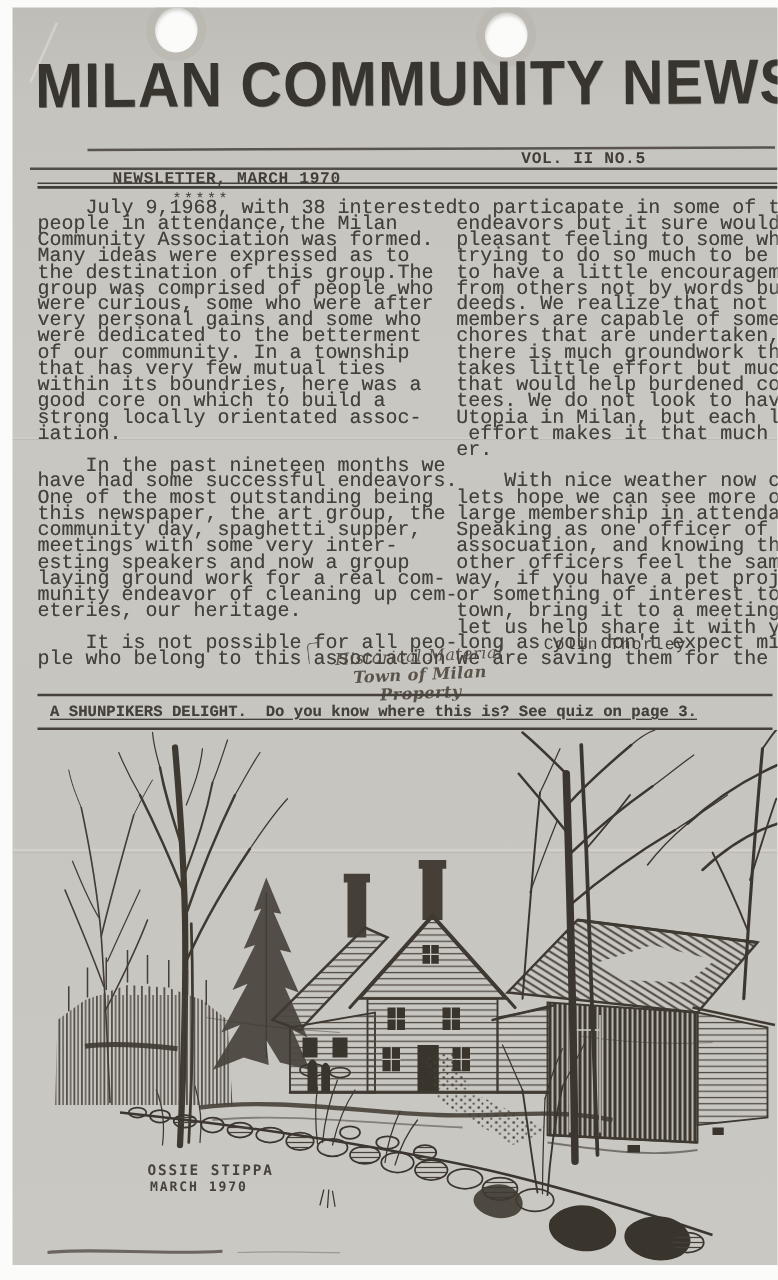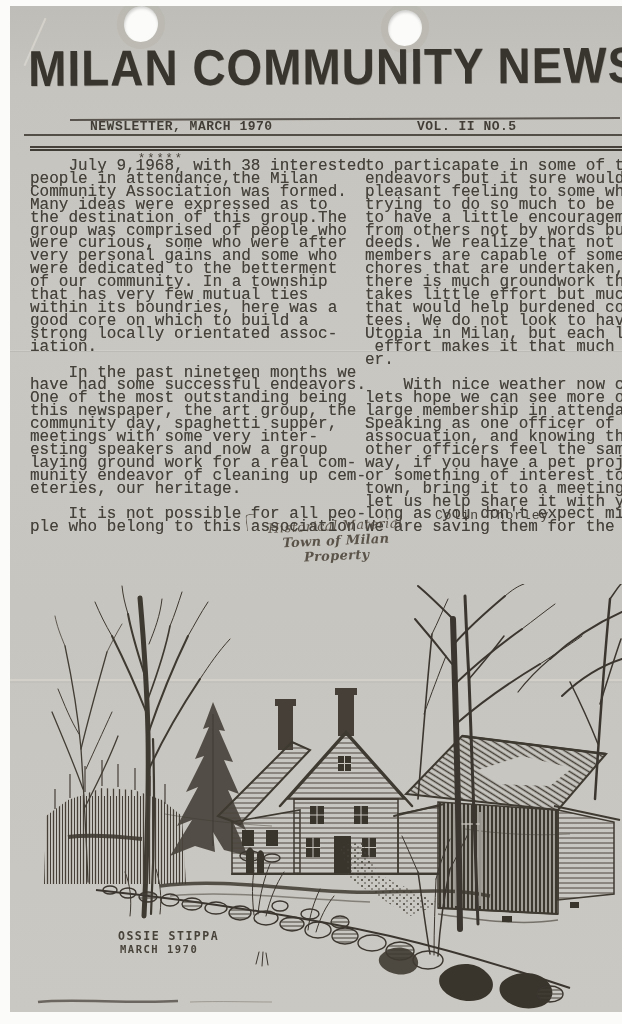--- a/index.html
+++ b/index.html
@@ -39,21 +39,21 @@
   }
   .rule{position:absolute;background:#45413a;}
   .rule-top{left:60px;right:2px;top:112px;height:2px;opacity:.85;transform:rotate(-0.2deg);}
   .rule-mid{left:14px;right:0;top:128px;height:2px;opacity:.9;}
   .rule-heavy{
     left:20px;right:0;top:140px;height:5px;background:
     linear-gradient(180deg,#45413a 0 1.5px,transparent 1.5px 3px,#3f3b35 3px 5px);
   }
   .issue-row{position:absolute;left:0;right:0;top:113px;font-size:13px;font-weight:bold;
     color:#423e37;letter-spacing:.5px;}
-  .issue-left{position:absolute;left:80px;top:0;}
+  .issue-left{position:absolute;left:80px;top:16px;}
   .issue-right{position:absolute;left:407px;top:0;}
   .divider-stars{position:absolute;left:128px;top:146px;font-size:12px;letter-spacing:2px;}
   pre.col{
     position:absolute;margin:0;top:154px;
     font-family:"Liberation Mono", monospace;
     font-size:16px;line-height:12.9px;white-space:pre;
     color:#44403a;text-shadow:0 0 .5px rgba(68,64,58,.55);
   }
   .col-left{left:20px;}
   .col-right{left:355px;}
@@ -166,20 +166,23 @@
 long as you don't expect miracles.
 We are saving them for the future.</pre>
 
   <div class="stamp-tick"></div>
   <div class="stamp">
     <div class="stamp-line1">Historical Material</div>
     <div class="stamp-line2">Town of Milan Property</div>
   </div>
   <div class="byline">Colin Thorley</div>
 
+  <div class="caption-bar">
+    <span class="caption-text">A SHUNPIKERS DELIGHT.  Do you know where this is? See quiz on page 3.</span>
+  </div>
 
   <svg class="illustration" width="612" height="426" viewBox="0 0 612 426">
     <defs>
       <pattern id="clap" width="6" height="5" patternUnits="userSpaceOnUse">
         <path d="M0,4 H6" stroke="#4b463e" stroke-width="1"></path>
       </pattern>
       <pattern id="hatch" width="5" height="5" patternUnits="userSpaceOnUse" patternTransform="rotate(32)">
         <path d="M0,2.5 H5" stroke="#433e36" stroke-width="1.5"></path>
       </pattern>
       <pattern id="boards" width="4" height="6" patternUnits="userSpaceOnUse">

